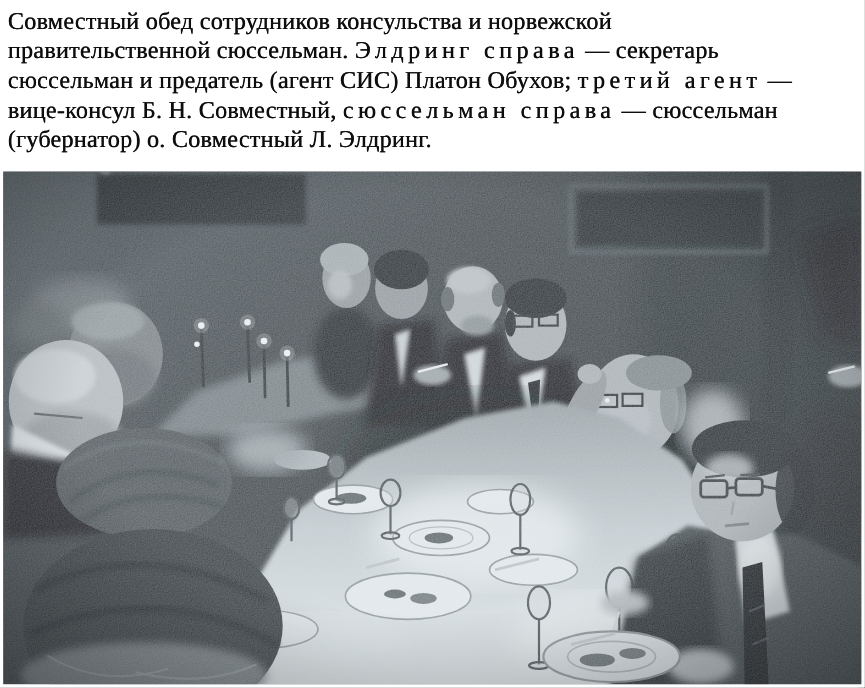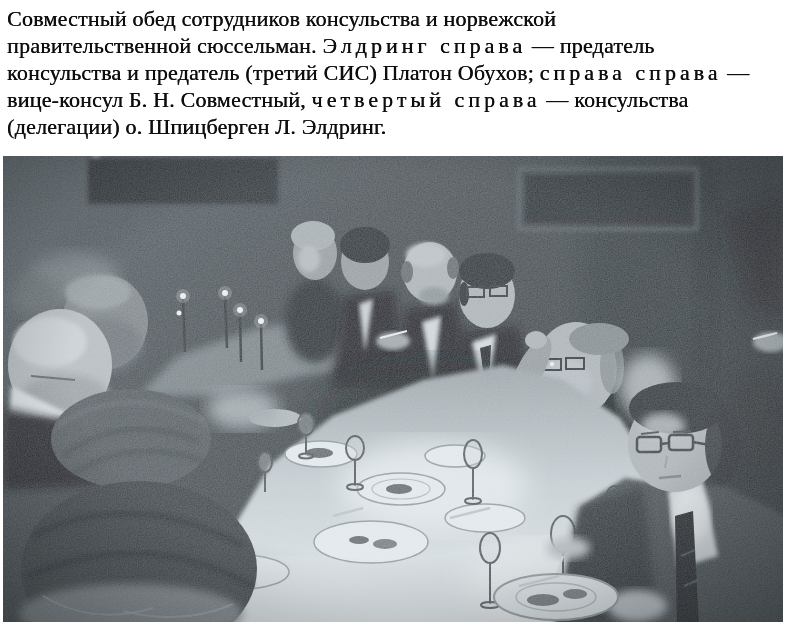--- a/index.html
+++ b/index.html
@@ -35,24 +35,24 @@
   }
   .photo svg { display: block; }
 </style>
 </head>
 <body>
 
 <div class="page">
 
   <div class="caption">
     <div class="cap-line"><span>Совместный обед сотрудников консульства и норвежской</span></div>
-    <div class="cap-line"><span>правительственной сюссельман. </span><span class="sp">Элдринг справа</span><span> — предатель</span></div>
-    <div class="cap-line"><span>консульства и предатель (третий СИС) Платон Обухов; </span><span class="sp">справа справа</span><span> —</span></div>
-    <div class="cap-line"><span>вице-консул Б. Н. Совместный, </span><span class="sp">четвертый справа</span><span> — консульства</span></div>
-    <div class="cap-line"><span>(делегации) о. Шпицберген Л. Элдринг.</span></div>
+    <div class="cap-line"><span>правительственной сюссельман. </span><span class="sp">Элдринг справа</span><span> — секретарь</span></div>
+    <div class="cap-line"><span>сюссельман и предатель (агент СИС) Платон Обухов; </span><span class="sp">третий агент</span><span> —</span></div>
+    <div class="cap-line"><span>вице-консул Б. Н. Совместный, </span><span class="sp">сюссельман справа</span><span> — сюссельман</span></div>
+    <div class="cap-line"><span>(губернатор) о. Совместный Л. Элдринг.</span></div>
   </div>
 
   <figure class="photo" style="margin:0">
     <svg width="780" height="466" viewBox="0 0 780 466">
       <defs>
         <linearGradient id="wallG" x1="0" y1="0" x2="1" y2="0.7">
           <stop offset="0" stop-color="#4e575d"></stop>
           <stop offset="0.4" stop-color="#3a4146"></stop>
           <stop offset="1" stop-color="#282d31"></stop>
         </linearGradient>

